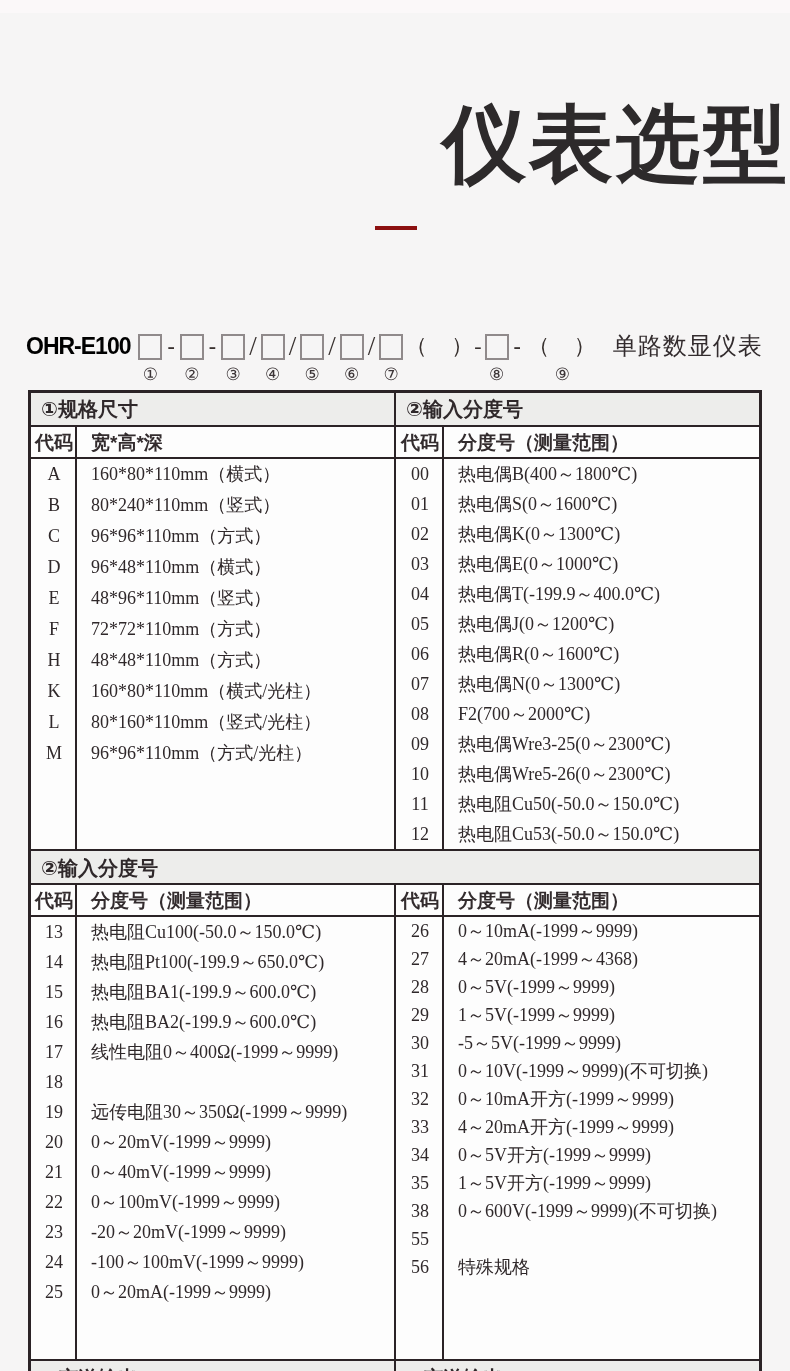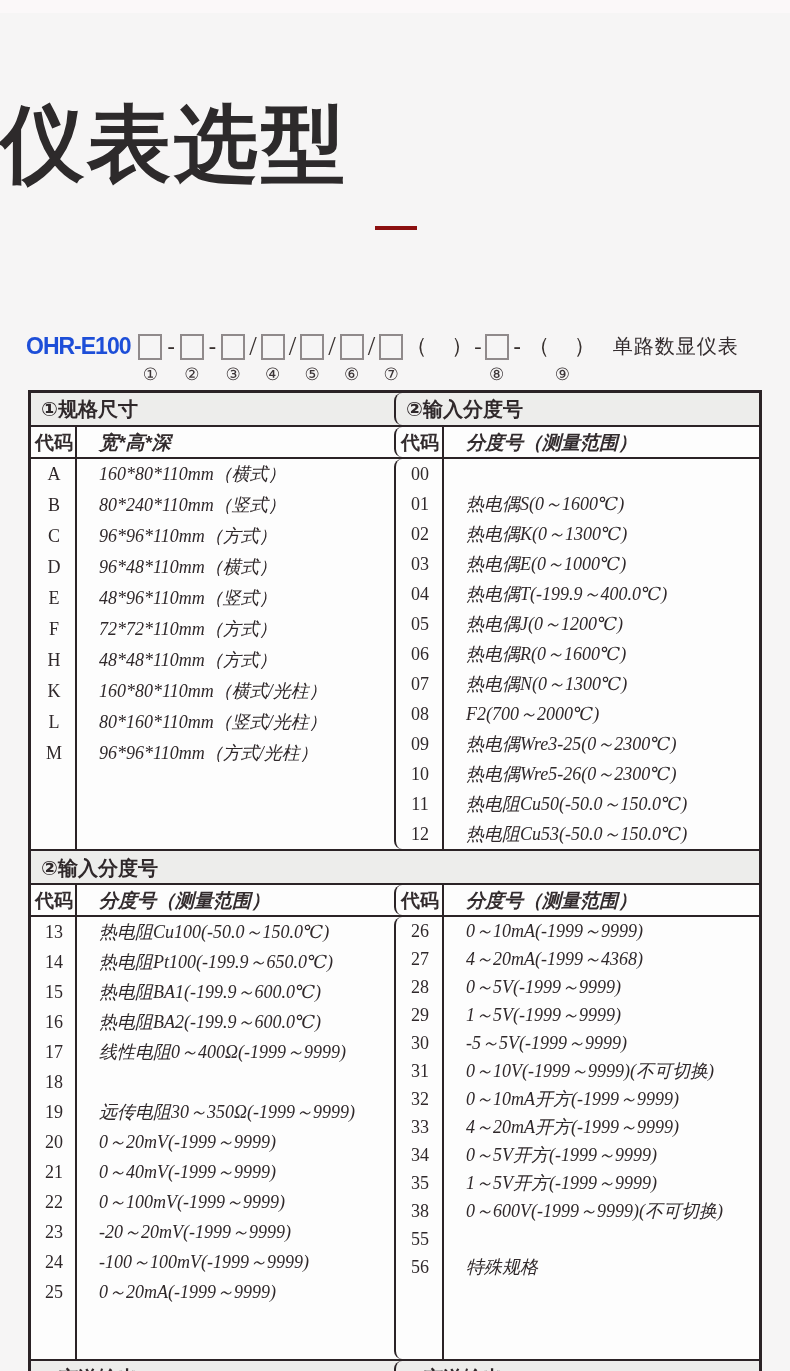--- a/index.html
+++ b/index.html
@@ -9,92 +9,91 @@
     font-family:"Liberation Sans",sans-serif;
     color:#332c2e;
   }
   .top-strip{
     position:absolute;left:0;top:0;width:790px;height:13px;
     background:#fbf8f9;
   }
   
   .page-title{
     position:absolute;left:0;top:88px;width:790px;
-    text-align:left;
+    text-align:right;
     font-size:84px;font-weight:900;letter-spacing:3px;
     color:#2d2a2b;
     font-family:"Liberation Sans","DejaVu Sans",sans-serif;
   }
   .title-underline{
     position:absolute;left:375px;top:226px;width:42px;height:4px;
     background:#8c1010;
   }
   
   .model-line{
     position:absolute;left:26px;top:332px;width:760px;
     display:flex;align-items:flex-start;
     font-family:"Liberation Serif","DejaVu Serif",serif;
   }
   .m-unit{display:flex;flex-direction:column;align-items:center;}
   .m-prefix{
     font-family:"Liberation Sans",sans-serif;
     font-size:23px;font-weight:700;letter-spacing:-1px;
-    line-height:28px;color:#1d4ed8;margin-right:8px;
+    line-height:28px;color:#000000;margin-right:8px;
   }
   .m-box{
     width:20px;height:22px;border:2px solid #908a8b;background:transparent;
     margin-top:2px;
   }
   .m-sep{
     font-size:22px;line-height:28px;color:#38312f;margin:0 5px;
     font-weight:700;
   }
   .m-slash{font-size:27px;font-weight:400;line-height:28px;margin:0 4px;color:#38312f;}
   .m-paren{
     font-size:22px;font-weight:400;line-height:28px;color:#38312f;
     letter-spacing:1px;margin:0 2px;white-space:pre;
   }
   .m-circ{
     font-size:17px;line-height:17px;margin-top:6px;color:#3c3537;
   }
   .m-suffix{
     font-family:"Liberation Sans",sans-serif;
-    font-size:20px;font-weight:400;line-height:28px;
+    font-size:24px;font-weight:400;line-height:28px;
     color:#332c2e;margin-left:14px;letter-spacing:1px;
   }
   
   .sel-table{
     position:absolute;left:28px;top:390px;width:734px;
     border:3px solid #2b2326;border-bottom:none;
     background:#fdfdfd;box-sizing:border-box;
   }
   .band{position:relative;display:flex;box-sizing:border-box;}
   .band + .band{border-top:2px solid #2b2326;}
-  .half{position:relative;width:363px;box-sizing:border-box;border-radius:8px;}
+  .half{position:relative;width:363px;box-sizing:border-box;}
   .half + .half{border-left:2px solid #2b2326;}
   .headband{background:#ededeb;}
   .headband .hcell{
     font-family:"Liberation Sans","DejaVu Sans",sans-serif;
     font-weight:700;font-size:20px;color:#2f282a;
     padding-left:10px;box-sizing:border-box;
   }
   .h32{height:32px;line-height:32px;}
   .h34{height:34px;line-height:34px;}
   .full-cell{width:728px;}
   .vline{position:absolute;top:0;bottom:0;width:2px;background:#2b2326;}
   .v44{left:44px;} .v46{left:46px;}
   .srow,.row{display:flex;}
   .code{
     display:block;text-align:center;flex:none;
     font-family:"Liberation Serif","DejaVu Serif",serif;
   }
   .desc{
-    display:block;flex:1;padding-left:22px;white-space:nowrap;
+    display:block;flex:1;padding-left:14px;white-space:nowrap;
     font-family:"Liberation Serif","DejaVu Serif",serif;
-    font-style:italic;
   }
   .cw44 .code{width:46px;} 
   .cw46 .code{width:48px;}
   .subhead{background:#fdfdfd;}
   .subhead .code,.subhead .desc{
     font-family:"Liberation Sans","DejaVu Sans",sans-serif;
     font-weight:700;font-size:19px;
   }
   .databand{background:#fdfdfd;}
   .databand .code,.databand .desc{font-size:18px;color:#2f282a;}
@@ -240,20 +239,21 @@
             <span class="desc">96*96*110mm（方式/光柱）</span>
           </div>
         </div>
     </div>
     <div class="half">
       <div class="vline v46"></div>
       <div class="rows rh30 cw46">
 
           <div class="row">
             <span class="code">00</span>
+            <span class="desc">热电偶B(400～1800℃)</span>
           </div>
 
           <div class="row">
             <span class="code">01</span>
             <span class="desc">热电偶S(0～1600℃)</span>
           </div>
 
           <div class="row">
             <span class="code">02</span>
             <span class="desc">热电偶K(0～1300℃)</span>

